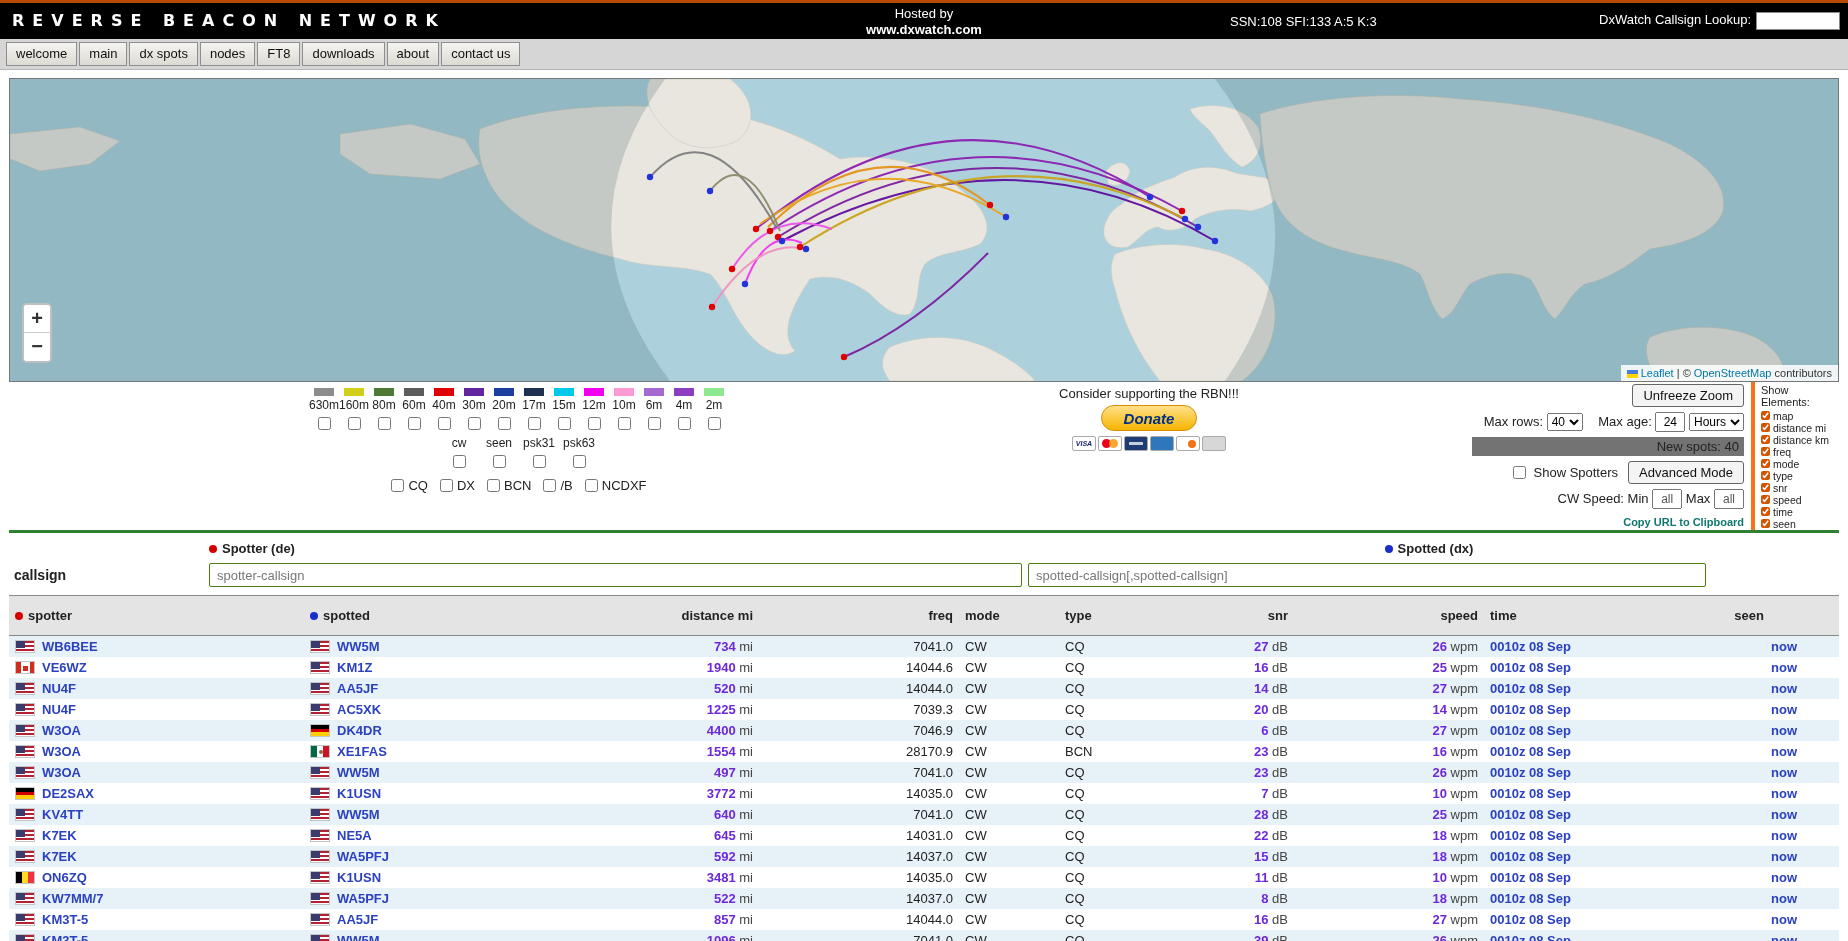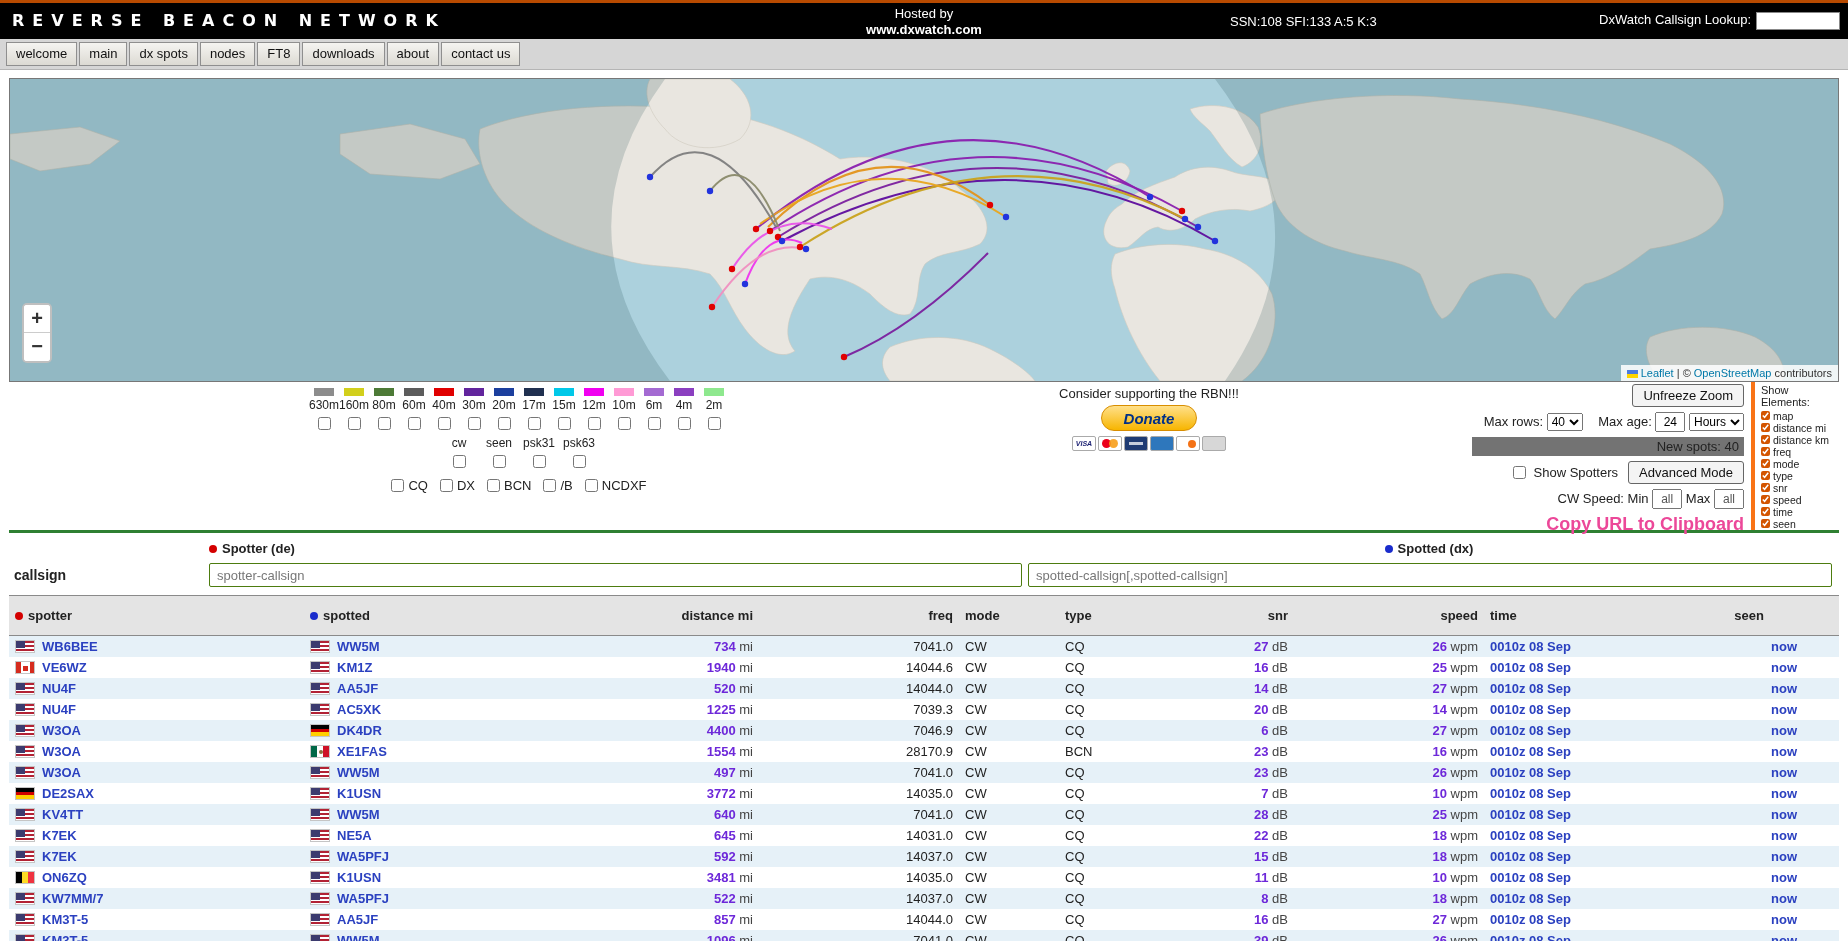--- a/index.html
+++ b/index.html
@@ -104,21 +104,21 @@
     font-family:"Liberation Sans",sans-serif; font-size:13px; color:#111;
     background:#f4f4f4; border:1px solid #666; border-radius:3px; padding:3px 10px; cursor:pointer;
   }
   .rc-row select { font-size:12px; }
   .age-in { width:30px; font-size:12px; text-align:center; }
   .gap { margin-left:12px; }
   .newspots { background:#737373; text-align:right; padding:2px 5px; margin-left:28px; font-size:13px; }
   .r4 { display:flex; justify-content:flex-end; gap:10px; align-items:center; }
   .ss { display:flex; gap:5px; align-items:center; }
   .spd-in { width:30px; font-size:12px; text-align:center; color:#555; }
-  .copy-link { color:#ec4899; font-weight:bold; text-decoration:none; font-size:18px; }
+  .copy-link { color:#0f766e; font-weight:bold; text-decoration:none; font-size:11px; }
 
   .show-el { position:absolute; right:0; top:0; bottom:0; width:88px; border-left:4px solid #f97316; padding:2px 0 0 6px; }
   .se-title { font-size:11px; margin-bottom:2px; }
   .se-item { display:flex; align-items:center; gap:3px; height:11px; margin-bottom:1px; }
   .se-cb { width:9px; height:9px; margin:0; accent-color:#d35400; }
   .se-label { font-size:10.5px; white-space:nowrap; }
 
   .green-line { height:3px; background:#2f8032; margin:0 9px; }
 
   
@@ -130,21 +130,21 @@
   .dot-red { background:#d40000; }
   .dot-blue { background:#1a2ccc; }
 
   .search-row { display:flex; gap:6px; margin:5px 9px 8px; align-items:center; }
   .cs-label { width:194px; font-weight:bold; font-size:14px; padding-left:5px; }
   .search-row input {
     height:24px; border:1px solid #4d7c0f; border-radius:2px; padding:0 7px; font-size:13px;
   }
   .search-row input::placeholder { color:#777; }
   .in-spotter { width:813px; }
-  .in-spotted { width:804px; }
+  .in-spotted { width:678px; }
 
   
   table.spots { width:1830px; margin:0 9px; border-collapse:collapse; table-layout:fixed; }
   th {
     background:#e4e4e4; border-top:1px solid #8a8a8a; border-bottom:1px solid #8a8a8a;
     height:40px; font-size:13px; text-align:left; padding:0 6px; font-weight:bold;
   }
   td { height:21px; padding:0 6px; font-size:13px; white-space:nowrap; overflow:hidden; }
   .num { text-align:right; }
   th.num { text-align:right; }

